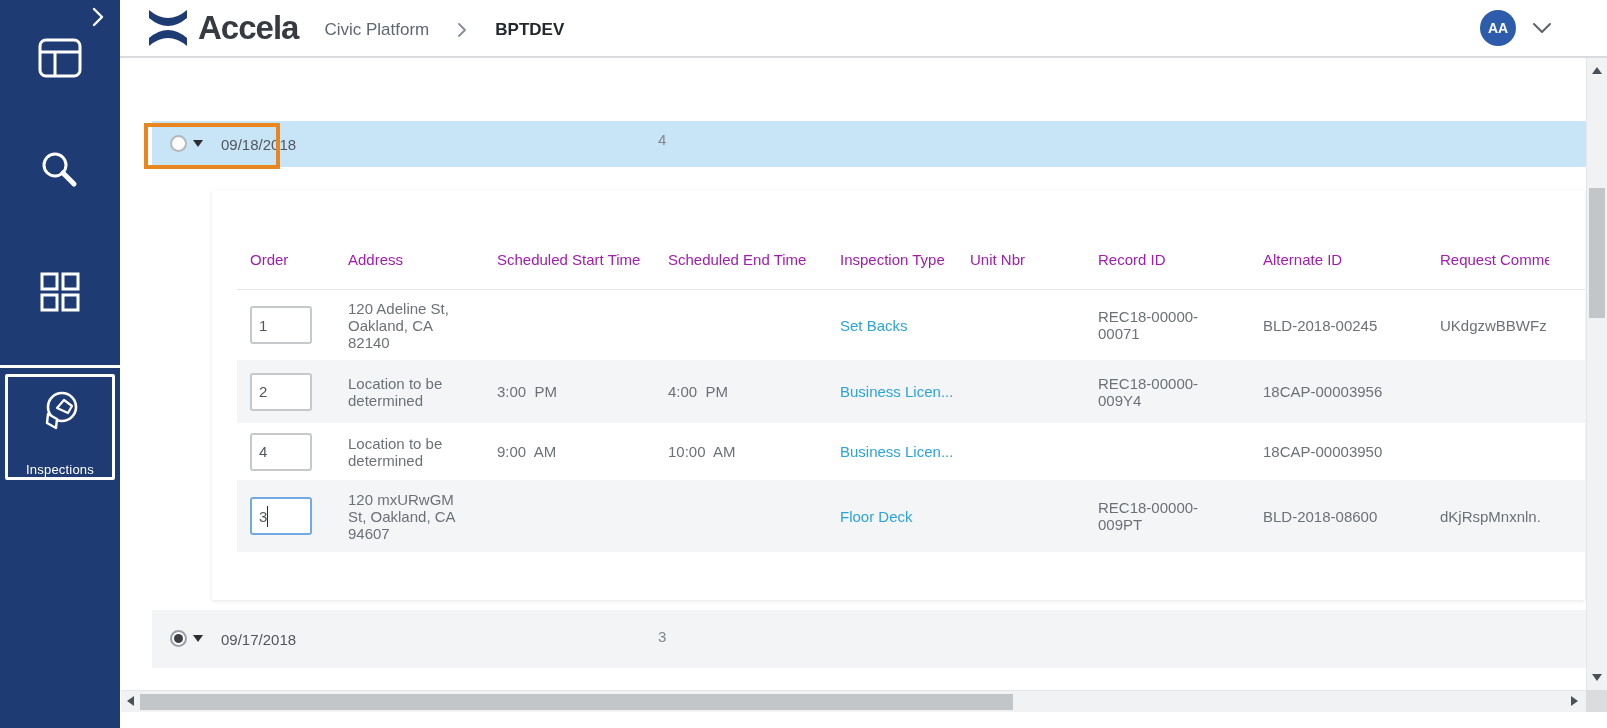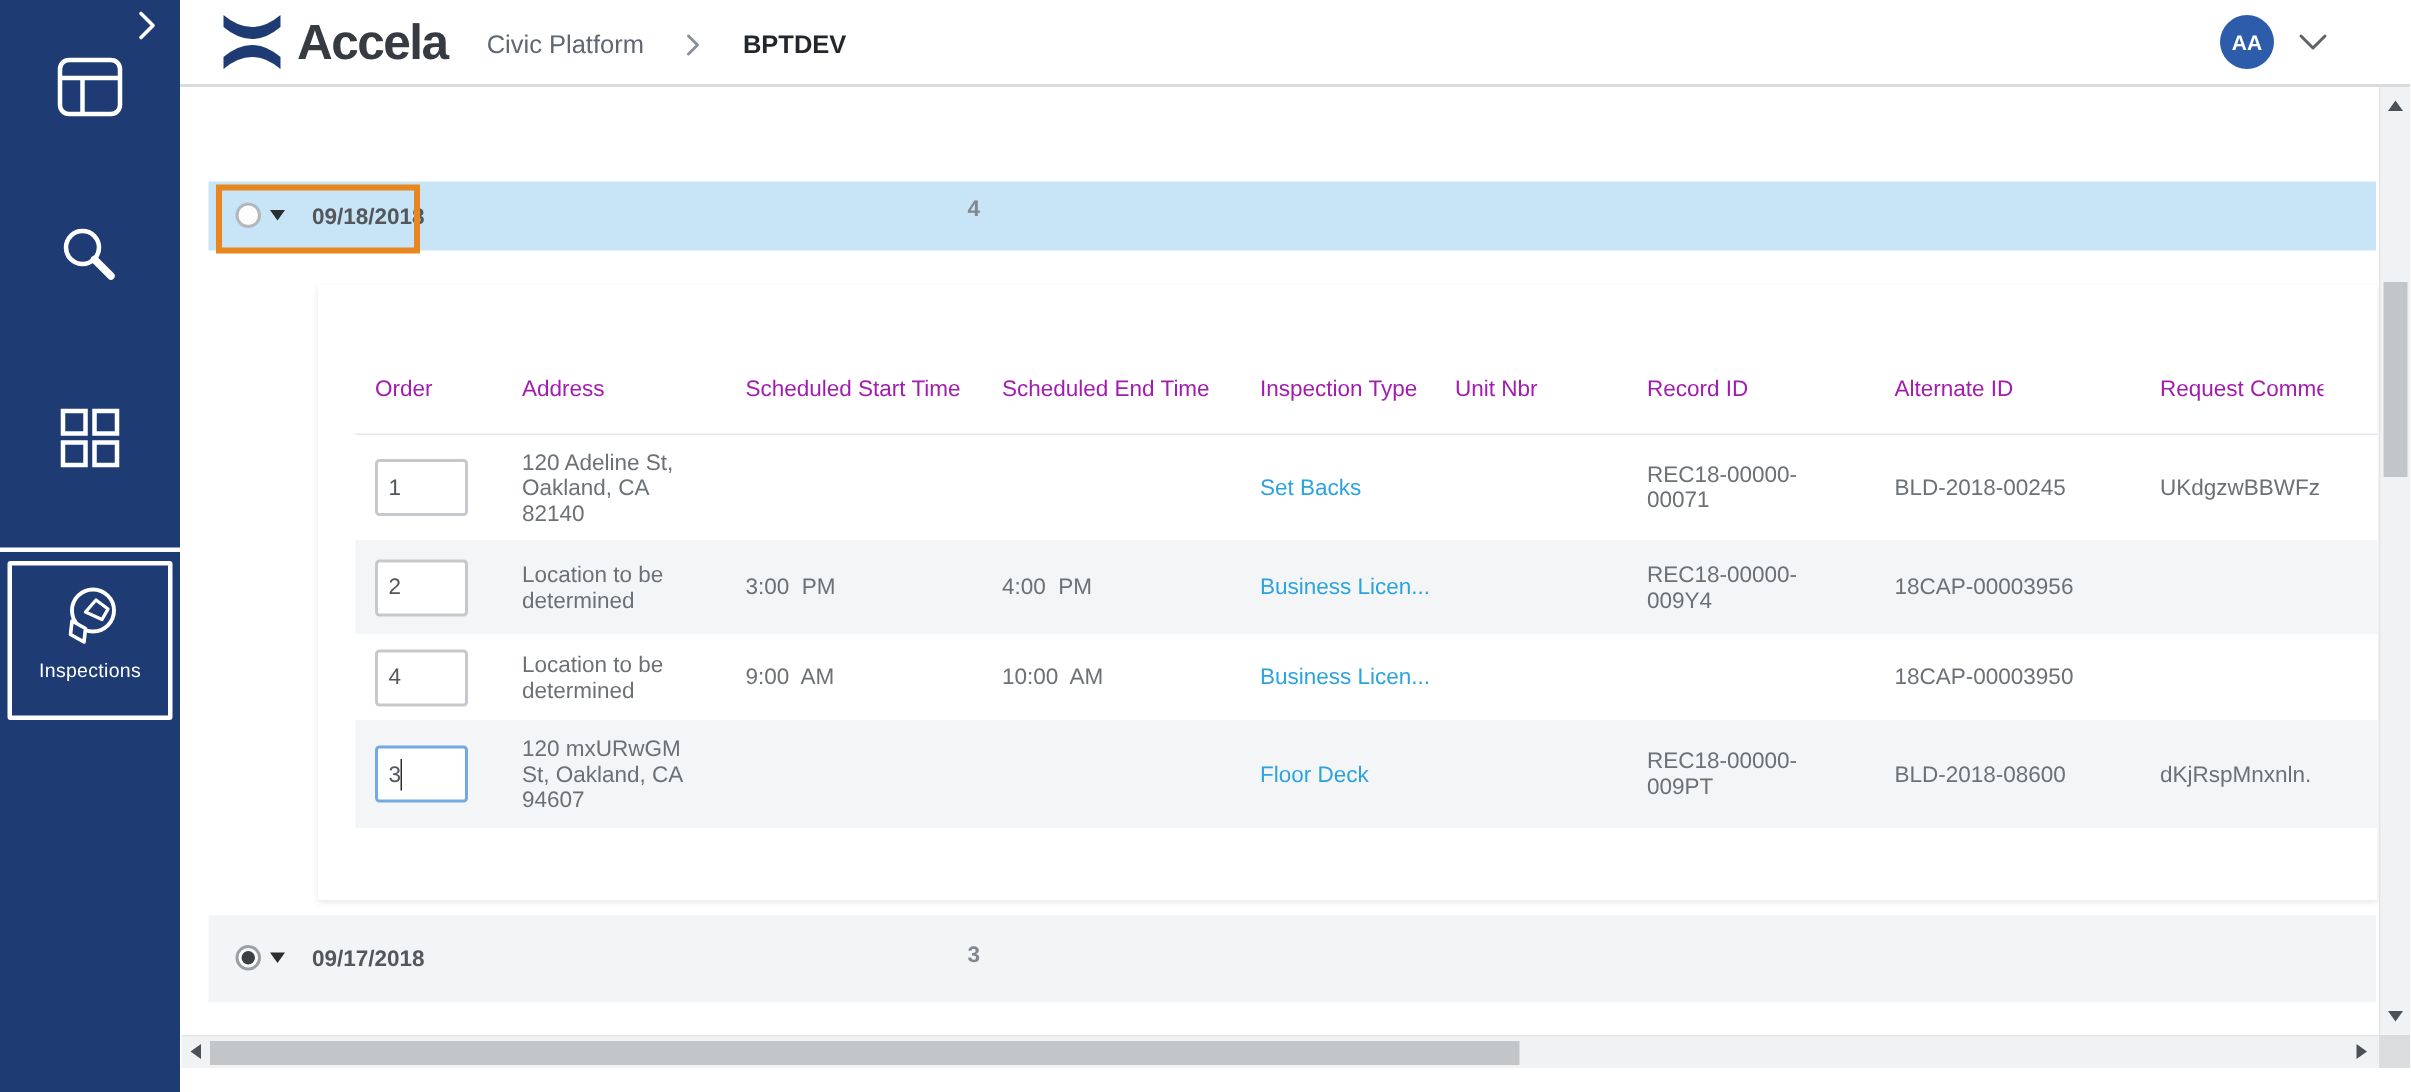--- a/index.html
+++ b/index.html
@@ -11,36 +11,36 @@
   }
 
   
   .sidebar { position:absolute; left:0; top:0; width:120px; height:728px; background:#1e3c73; z-index:5; }
   .sb-collapse { position:absolute; left:86px; top:5px; width:24px; height:24px; cursor:pointer; }
   .sb-icon { position:absolute; left:36px; width:48px; height:48px; display:flex; align-items:center; justify-content:center; cursor:pointer; }
   .sb-icon.pos1 { top:34px; }
   .sb-icon.pos2 { top:148px; }
   .sb-icon.pos3 { top:268px; }
   .hl-line { position:absolute; left:0; top:365px; width:120px; height:3px; background:#ffffff; }
-  .insp-box { position:absolute; left:5px; top:374px; width:110px; height:106px; border:3px solid #ffffff; border-radius:2px; display:flex; flex-direction:column; align-items:center; justify-content:flex-start; cursor:pointer; }
+  .insp-box { position:absolute; left:5px; top:374px; width:110px; height:106px; border:3px solid #ffffff; border-radius:2px; display:flex; flex-direction:column; align-items:center; justify-content:space-between; cursor:pointer; }
   .insp-box svg { margin-top:8px; }
   .insp-label { color:#ffffff; font-size:13px; margin-top:4px; letter-spacing:0.2px; }
 
   
   .header { position:absolute; left:120px; top:0; width:1487px; height:58px; background:#ffffff; border-bottom:2px solid #d9dbde; display:flex; align-items:center; padding:0 55px 0 26px; z-index:4; }
   .logo-wrap { display:flex; align-items:center; gap:8px; }
   .logo-text { font-size:33px; font-weight:600; color:#363b41; letter-spacing:-1px; }
   .breadcrumb { display:flex; align-items:center; gap:27px; margin-left:26px; margin-top:4px; }
   .bc-app { font-size:17px; color:#5f6772; cursor:pointer; }
   .bc-env { font-size:17px; color:#23272b; font-weight:bold; cursor:pointer; }
   .avatar-wrap { margin-left:auto; display:flex; align-items:center; gap:16px; }
   .avatar { width:36px; height:36px; border-radius:50%; background:#2c5caa; color:#ffffff; font-size:14px; font-weight:bold; display:flex; align-items:center; justify-content:center; cursor:pointer; }
 
   
-  .group-row { position:absolute; left:139px; width:1445px; cursor:pointer;font-weight:bold; }
+  .group-row { position:absolute; left:152px; width:1445px; cursor:pointer; }
   #group1 { top:121px; height:46px; background:#c7e5f6; }
   #group2 { top:610px; height:58px; background:#f2f4f6; }
   .radio { position:absolute; left:18px; width:17px; height:17px; border-radius:50%; background:#fdfdfd; border:2px solid #b4b8bd; cursor:pointer; }
   #group1 .radio { top:14px; }
   #group2 .radio { top:20px; border-color:#9aa0a5; }
   .radio.selected::after { content:""; position:absolute; left:2px; top:2px; width:9px; height:9px; border-radius:50%; background:#3c4043; }
   .caret-down { position:absolute; left:41px; width:0; height:0; border-left:5px solid transparent; border-right:5px solid transparent; border-top:7px solid #2b2e31; cursor:pointer; }
   #group1 .caret-down { top:19px; }
   #group2 .caret-down { top:25px; }
   .group-date { position:absolute; left:69px; font-size:15px; color:#53575c; }

